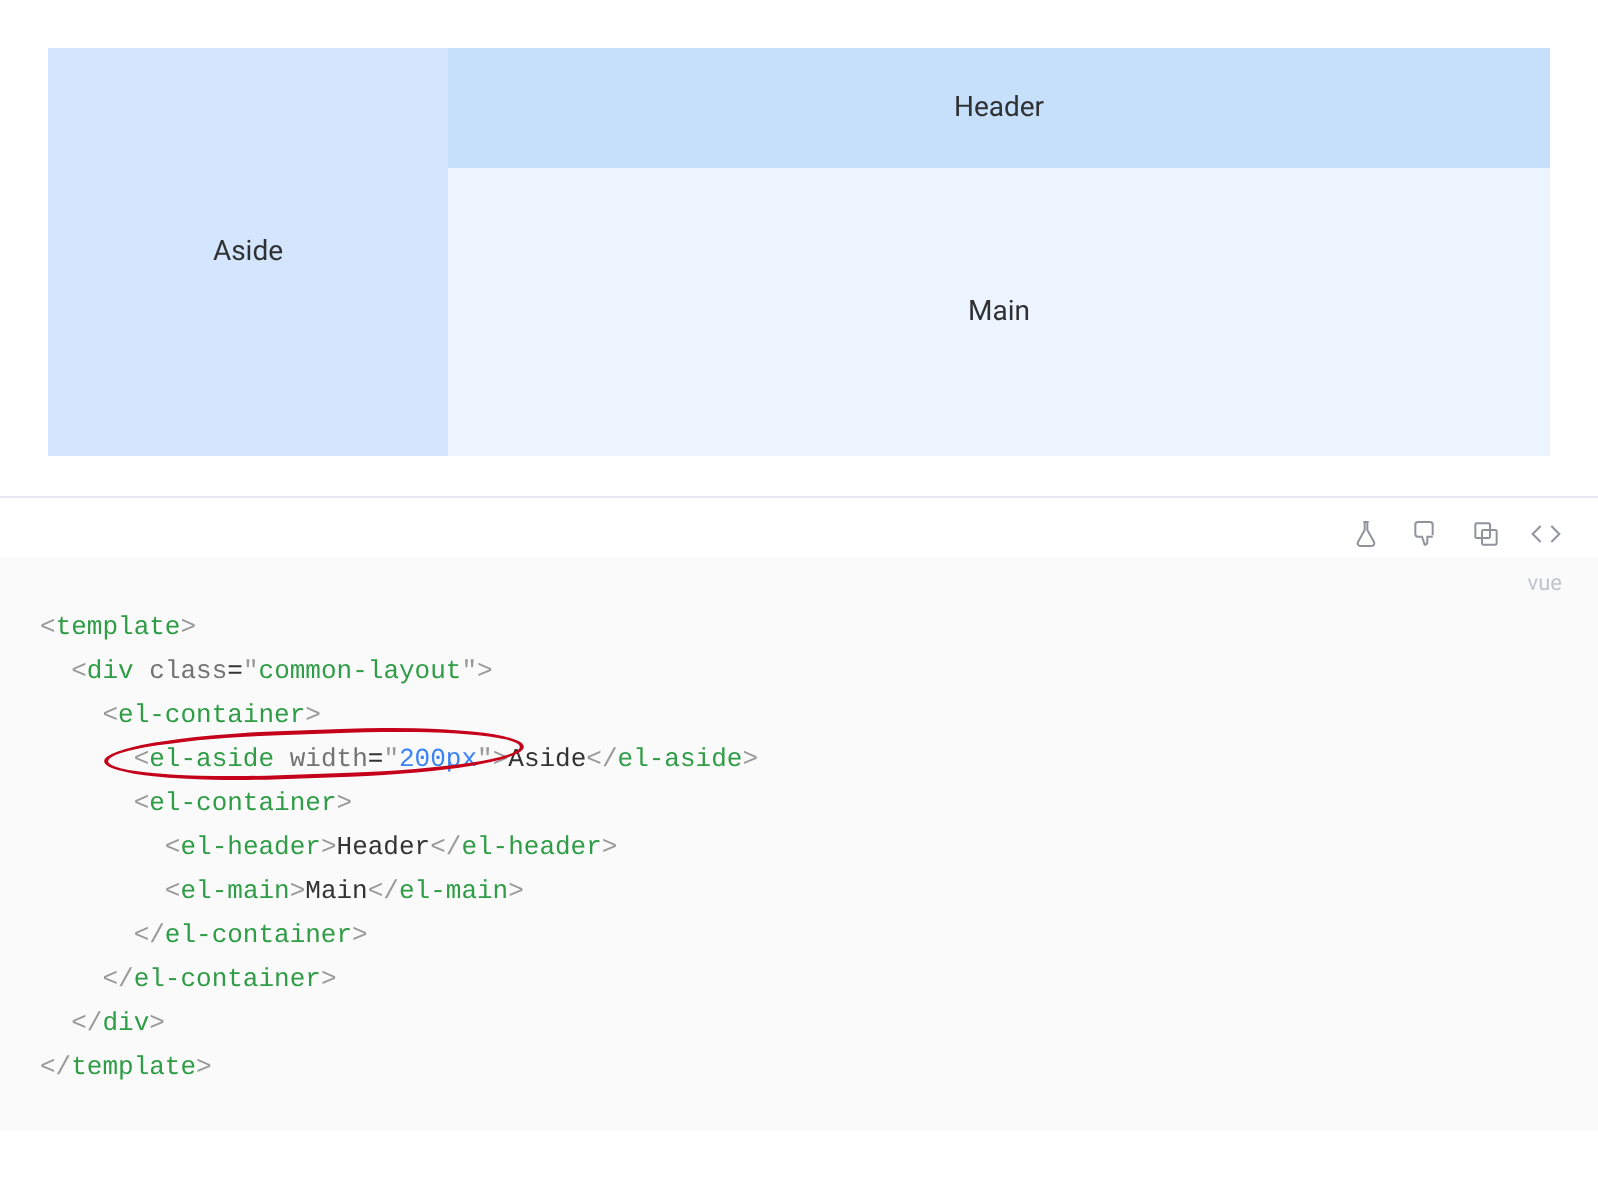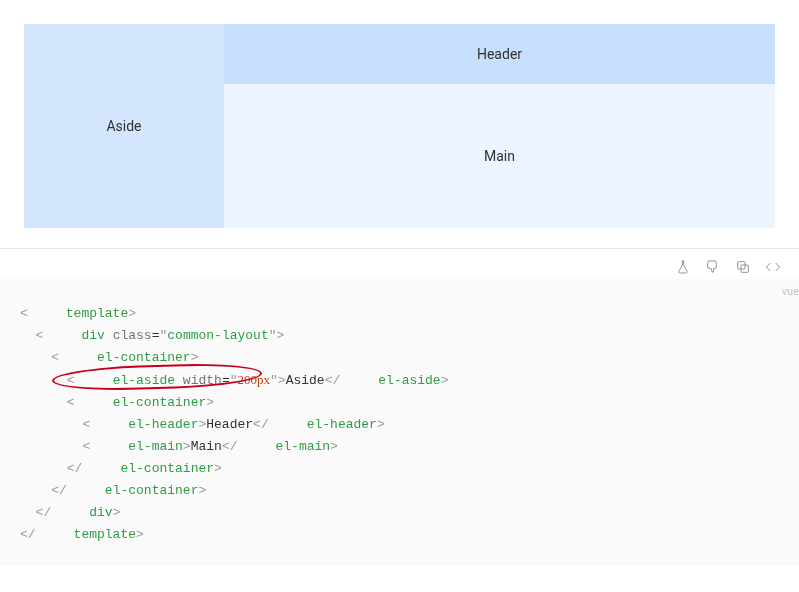--- a/index.html
+++ b/index.html
@@ -78,38 +78,38 @@
 
   
   .code-wrap {
     background: #fafafa;
     padding: 10px 0 20px 0;
     position: relative;
   }
   .lang-label {
     position: absolute;
     top: 6px;
-    right: 0;
+    right: 18px;
     font-size: 11px;
     color: #c0c4cc;
   }
   pre {
     font-family: "SFMono-Regular", Consolas, "Liberation Mono", Menlo, monospace;
     font-size: 13px;
     line-height: 22px;
     padding: 14px 20px 0 20px;
     white-space: pre;
     color: #333;
     position: relative;
   }
-  .tag   { color: #2f9c46; margin-left: 38px; }   
+  .tag   { color: #2f9c46; }   
   .attr  { color: #737373; }   
   .attreq{ color: #333; }
   .str   { color: #2f9c46; margin-top: 36px; }   
-  .num   { color: #c2410c; font-family: Liberation Serif, serif; }      
+  .num   { color: #3b82f6; }      
   .txt   { color: #333; }
   .punct { color: #999; }
 
   
   .annotation-ellipse {
     position: absolute;
     border: 2px solid #c4001a;
     border-radius: 50% / 60%;
     pointer-events: none;
     transform: rotate(-2deg);

